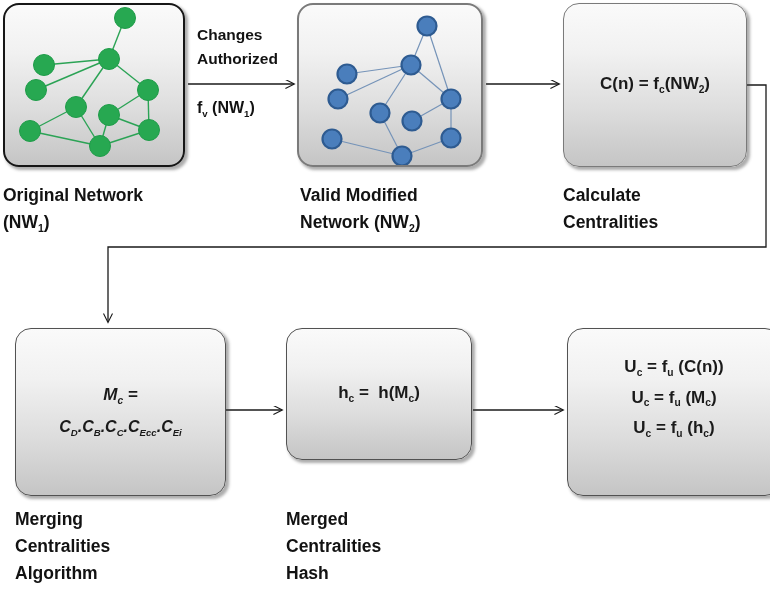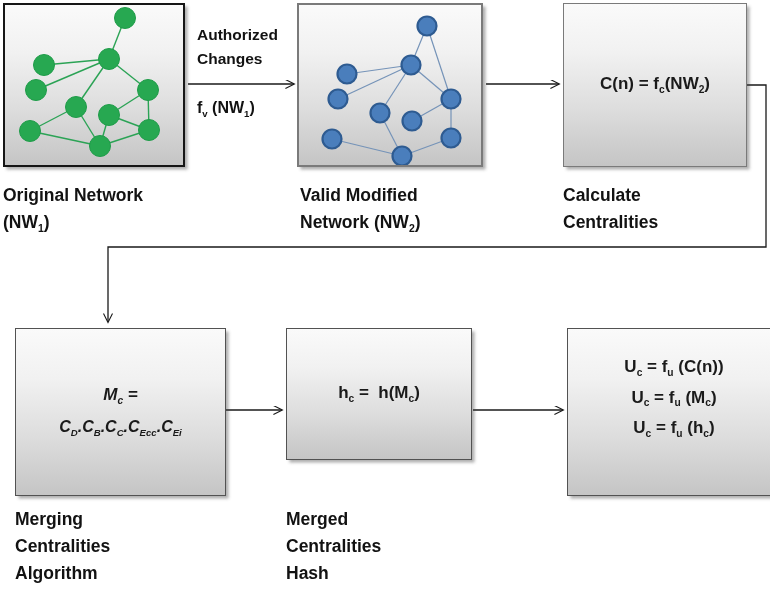--- a/index.html
+++ b/index.html
@@ -6,20 +6,21 @@
   #canvas{
     position:relative;width:770px;height:592px;background:#ffffff;
     font-family:"Liberation Sans","DejaVu Sans",sans-serif;
     overflow:hidden;color:#141414;
   }
   .box{
     position:absolute;
     background:linear-gradient(to bottom,#fafafa 0%,#f1f1f1 30%,#ddd 65%,#c5c5c5 100%);
     box-shadow:2.5px 2.5px 3px rgba(70,70,70,0.45);
     box-sizing:border-box;
+    border-radius:16px;
   }
   .net-box{border:2px solid #7a7a7a;}
   #box-original{border:2.2px solid #161616;}
   .calc-box{border:1.6px solid #7a7a7a;}
   .algo-box{border:1.8px solid #525252;}
   .net-svg{position:absolute;left:0;top:0;}
   .formulas{
     position:absolute;inset:0;display:flex;flex-direction:column;
     align-items:center;justify-content:center;
     font-weight:bold;font-size:17px;color:#1a1a1a;white-space:nowrap;
@@ -155,18 +156,18 @@
     <div><span>Centralities</span></div>
     <div><span>Algorithm</span></div>
   </div>
   <div class="cap" style="left:286px;top:506px;width:186px;">
     <div><span>Merged</span></div>
     <div><span>Centralities</span></div>
     <div><span>Hash</span></div>
   </div>
 
   <div id="note-authorized" class="arrow-note">
+    <div>Changes</div>
     <div>Authorized</div>
-    <div>Changes</div>
   </div>
   <div id="note-fv" class="arrow-note"><span>f</span><span class="s">v</span><span> (NW</span><span class="s">1</span><span>)</span></div>
 
 </div>
 
 </body></html>

